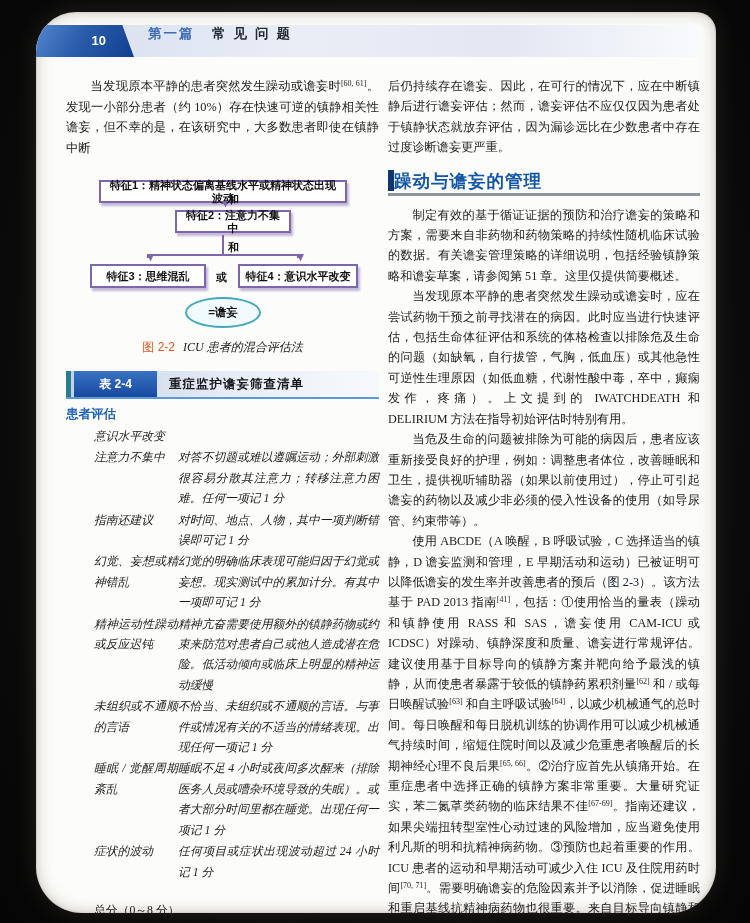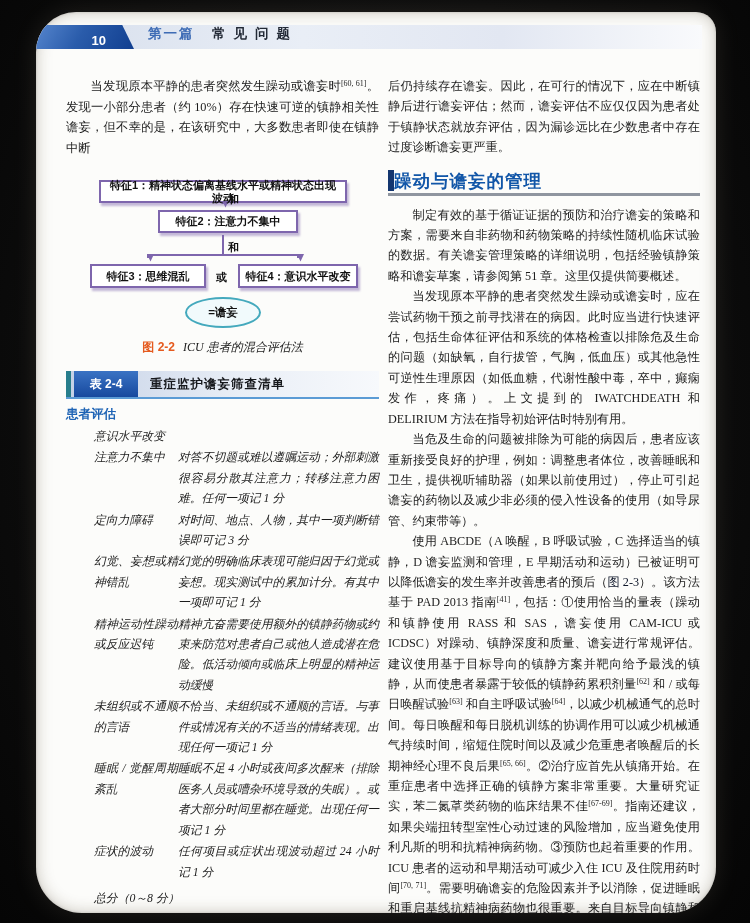--- a/index.html
+++ b/index.html
@@ -9,21 +9,21 @@
     font-family:"Liberation Serif","DejaVu Serif",serif;
   }
   .page{
     position:absolute;left:36px;top:12px;width:680px;height:901px;
     background:#fcfcfa;overflow:hidden;
     border-radius:40px 20px 46px 46px;
     box-shadow:0 0 26px rgba(255,240,210,.10), inset 0 0 16px rgba(70,55,30,.28), inset 0 0 3px rgba(0,0,0,.18);
   }
   
   .header-band{
-    position:absolute;left:0;top:13px;right:14px;height:24px;
+    position:absolute;left:0;top:13px;right:14px;height:32px;
     background:linear-gradient(90deg,#d6deec 0%,#e9eef6 40%,#e2e7f2 70%,#f9fafc 100%);
   }
   .pagenum-box{
     position:absolute;left:0;top:0;height:100%;width:98px;
     background:linear-gradient(120deg,#5585cd 0%,#2a5cab 45%,#113f90 100%);
     clip-path:polygon(0 0,88% 0,100% 100%,0 100%);
     color:#fff;font:bold 13px/32px "Liberation Sans","DejaVu Sans",sans-serif;
     text-align:right;padding-right:28px;box-sizing:border-box;
   }
   .part-label{
@@ -49,58 +49,58 @@
   .flow{position:relative;height:166px;margin-top:6px;}
   .flow svg{position:absolute;left:0;top:0;}
   .fbox{
     position:absolute;background:#fff;border:2px solid #7e66ad;
     box-shadow:inset 0 0 0 2px #fff,2px 2.5px 2px rgba(126,102,173,.45);
     font:bold 11px/1.2 "Liberation Sans","DejaVu Sans",sans-serif;color:#111;
     display:flex;align-items:center;justify-content:center;text-align:center;
     box-sizing:border-box;padding:2px 4px;
   }
   .fb1{left:33px;top:16px;width:248px;height:23px;}
-  .fb2{left:92px;top:46px;width:140px;height:23px;}
+  .fb2{left:109px;top:46px;width:116px;height:23px;}
   .fb3{left:24px;top:100px;width:116px;height:24px;}
   .fb4{left:172px;top:100px;width:120px;height:24px;}
   .flabel{
     position:absolute;font:bold 11px "Liberation Sans","DejaVu Sans",sans-serif;color:#111;
   }
   .fand1{left:162px;top:28px;}
   .fand2{left:162px;top:76px;}
   .for{left:150px;top:106px;}
   .fellipse{
     position:absolute;left:119px;top:133px;width:76px;height:31px;
     border:2px solid #44a9bd;border-radius:50%;background:#f1fafc;
     display:flex;align-items:center;justify-content:center;
     font:bold 11.5px "Liberation Sans","DejaVu Sans",sans-serif;color:#111;box-sizing:border-box;
   }
   .fig-caption{margin-top:7px;text-align:center;font-size:12px;}
-  .fig-caption .lab{color:#e55a1e;font-weight:bold;font-family:"Liberation Sans","DejaVu Sans",sans-serif;margin-right:8px;}
+  .fig-caption .lab{color:#e55a1e;font-weight:normal;font-family:"Liberation Sans","DejaVu Sans",sans-serif;margin-right:8px;}
   .fig-caption .txt{font-style:italic;color:#222;}
   
   .tbl{margin-top:13px;}
   .tbl-head{
     display:flex;align-items:stretch;height:26px;
     background:linear-gradient(90deg,#c4d1e6 0%,#e9eef6 55%,#f7f9fc 100%);
     border-bottom:2px solid #5b9bd5;
   }
   .teal-bar{width:5px;background:#287e8c;margin-right:3px;}
   .tbl-label{
-    width:64px;background:linear-gradient(180deg,#3a73c4,#17499e);
+    width:83px;background:linear-gradient(180deg,#3a73c4,#17499e);
     color:#fff;font:bold 12px/26px "Liberation Sans","DejaVu Sans",sans-serif;text-align:center;
   }
   .tbl-title{flex:1;font:bold 12.5px/26px "Liberation Sans","DejaVu Sans",sans-serif;
     color:#16181c;padding-left:12px;letter-spacing:1px;}
   .tbl-section{font:bold 12.5px "Liberation Sans","DejaVu Sans",sans-serif;color:#1f64b5;margin:7px 0 3px 0;}
   .tbl-rows{font-size:11.8px;line-height:20.4px;font-style:italic;}
   .t-row{display:flex;margin:0 0 1px 0;}
   .t-term{width:112px;padding-left:28px;box-sizing:border-box;flex:none;}
   .t-desc{flex:1;text-align:justify;}
-  .t-total{padding-left:28px;font-style:italic;font-size:11.8px;margin-top:6px;}
+  .t-total{padding-left:28px;font-size:11.8px;margin-top:18px;}
   .tbl-bottom{border-bottom:2.5px solid #5b9bd5;margin-top:6px;}
   
   .sec-h{display:flex;align-items:center;gap:0;margin:11px 0 9px 0;
     border-bottom:3px solid #8f959f;}
   .sec-bar{width:6px;height:21px;background:#14366f;flex:none;}
   .sec-title{font:bold 17.5px "Liberation Sans","DejaVu Sans",sans-serif;color:#1156a8;letter-spacing:1px;}
 </style>
 </head>
 <body>
 
@@ -153,22 +153,22 @@
       <div class="tbl-section">患者评估</div>
       <div class="tbl-rows">
           <div class="t-row">
             <div class="t-term">意识水平改变</div>
           </div>
           <div class="t-row">
             <div class="t-term">注意力不集中</div>
             <div class="t-desc">对答不切题或难以遵嘱运动；外部刺激很容易分散其注意力；转移注意力困难。任何一项记 1 分</div>
           </div>
           <div class="t-row">
-            <div class="t-term">定向力障碍</div>
-            <div class="t-desc">对时间、地点、人物，其中一项判断错误即可记 3 分</div>
+            <div class="t-term">指南还建议</div>
+            <div class="t-desc">对时间、地点、人物，其中一项判断错误即可记 1 分</div>
           </div>
           <div class="t-row">
             <div class="t-term">幻觉、妄想或精神错乱</div>
             <div class="t-desc">幻觉的明确临床表现可能归因于幻觉或妄想。现实测试中的累加计分。有其中一项即可记 1 分</div>
           </div>
           <div class="t-row">
             <div class="t-term">精神运动性躁动或反应迟钝</div>
             <div class="t-desc">精神亢奋需要使用额外的镇静药物或约束来防范对患者自己或他人造成潜在危险。低活动倾向或临床上明显的精神运动缓慢</div>
           </div>
           <div class="t-row">

